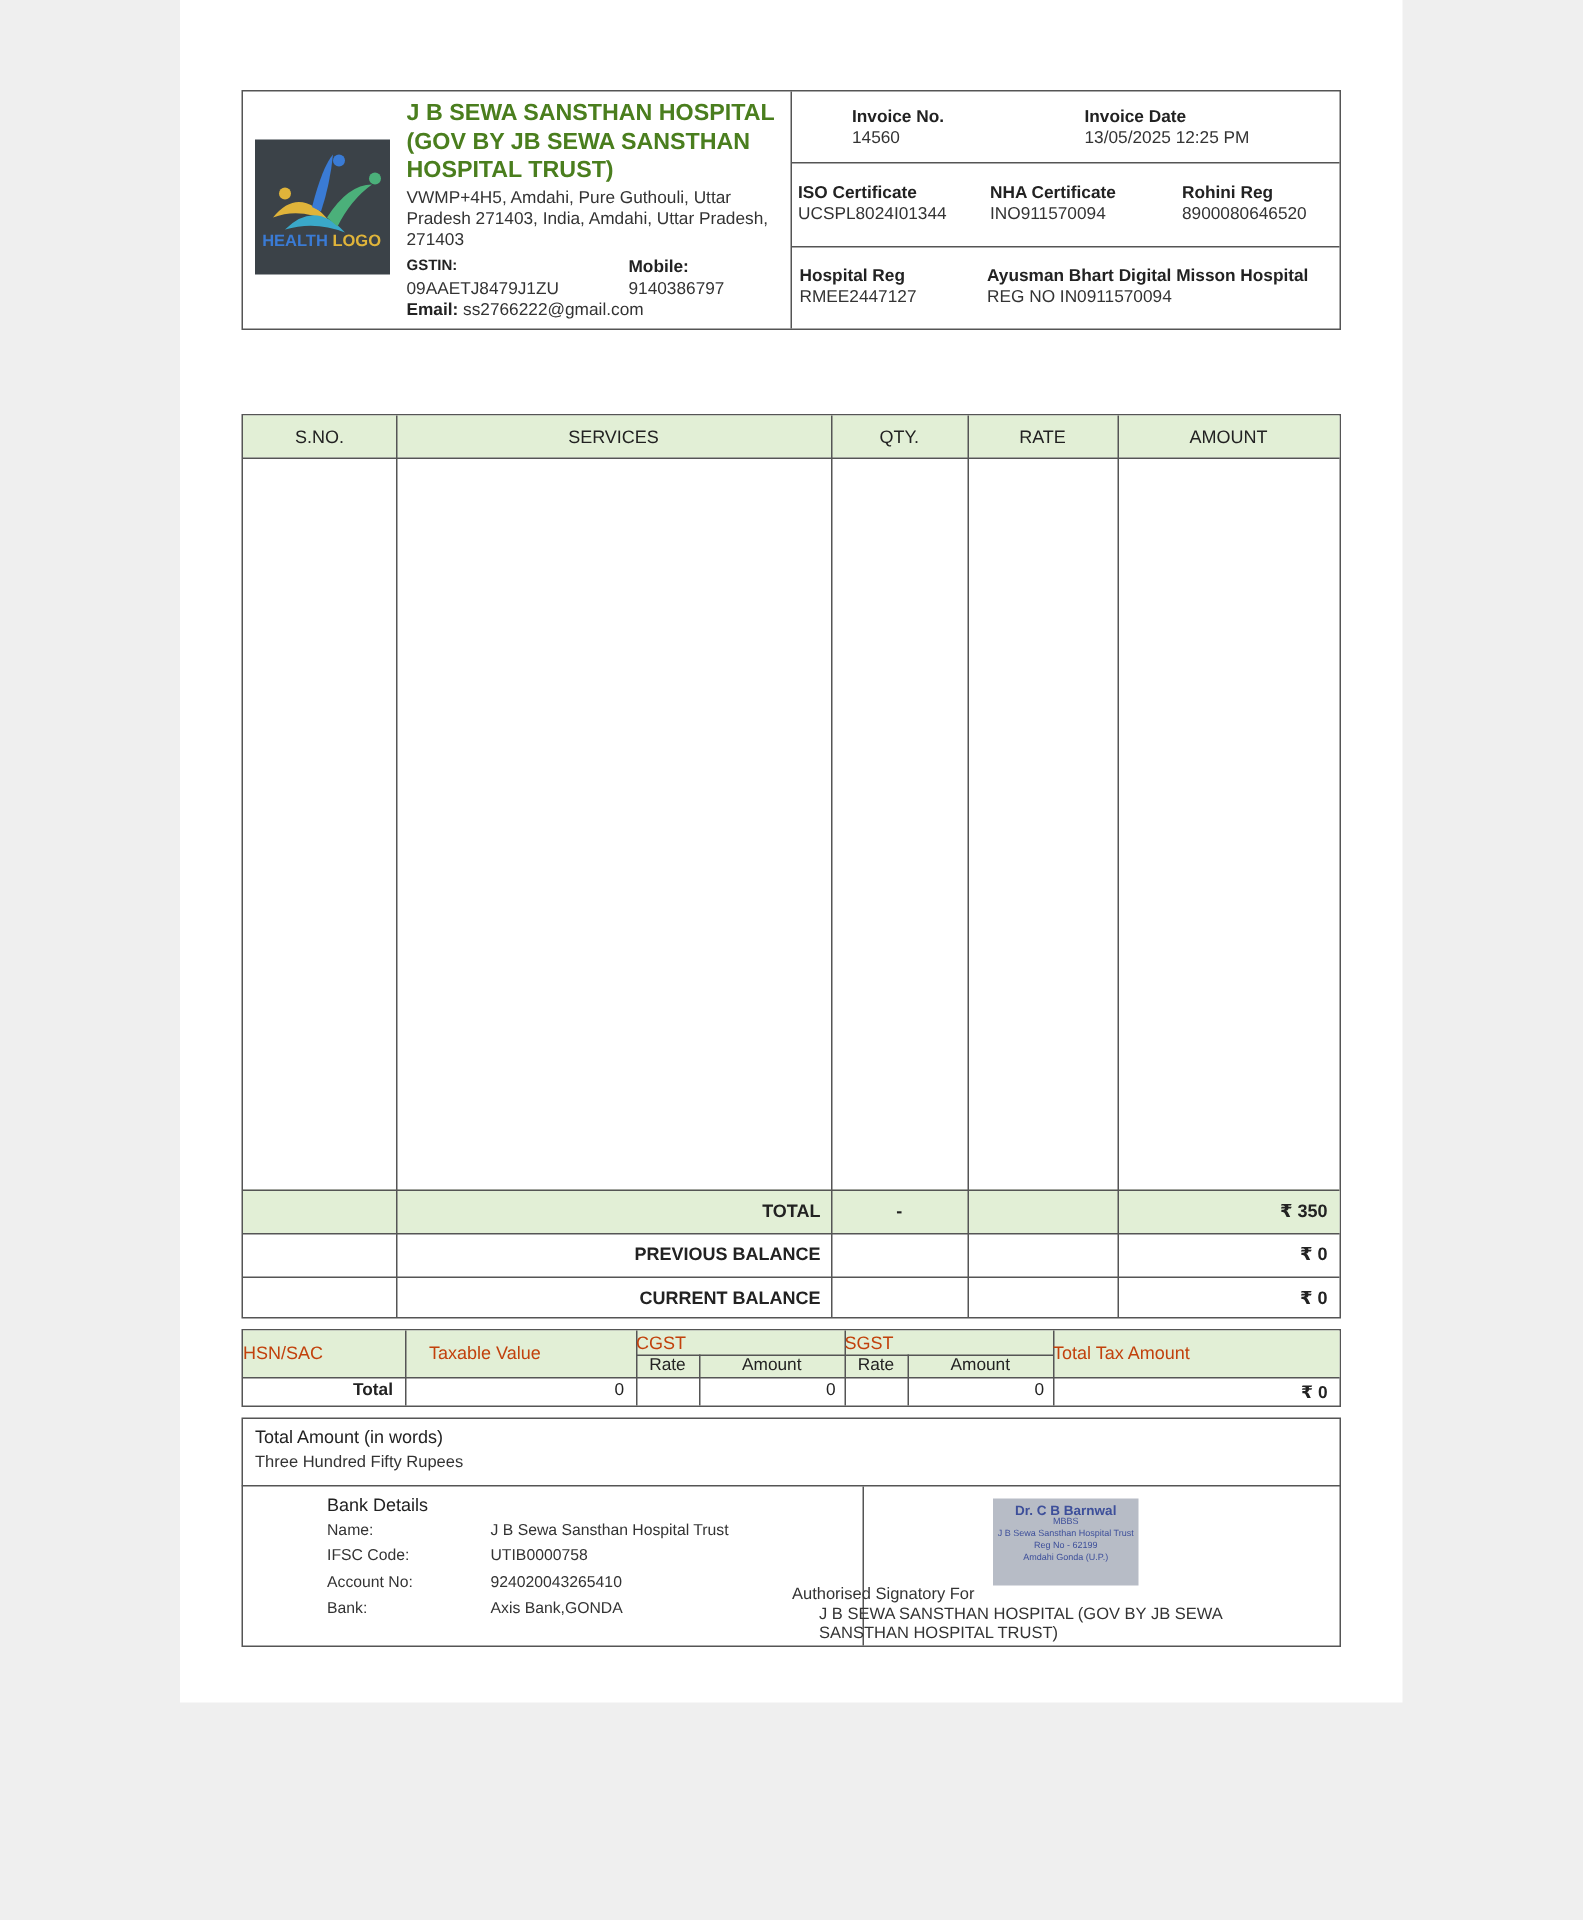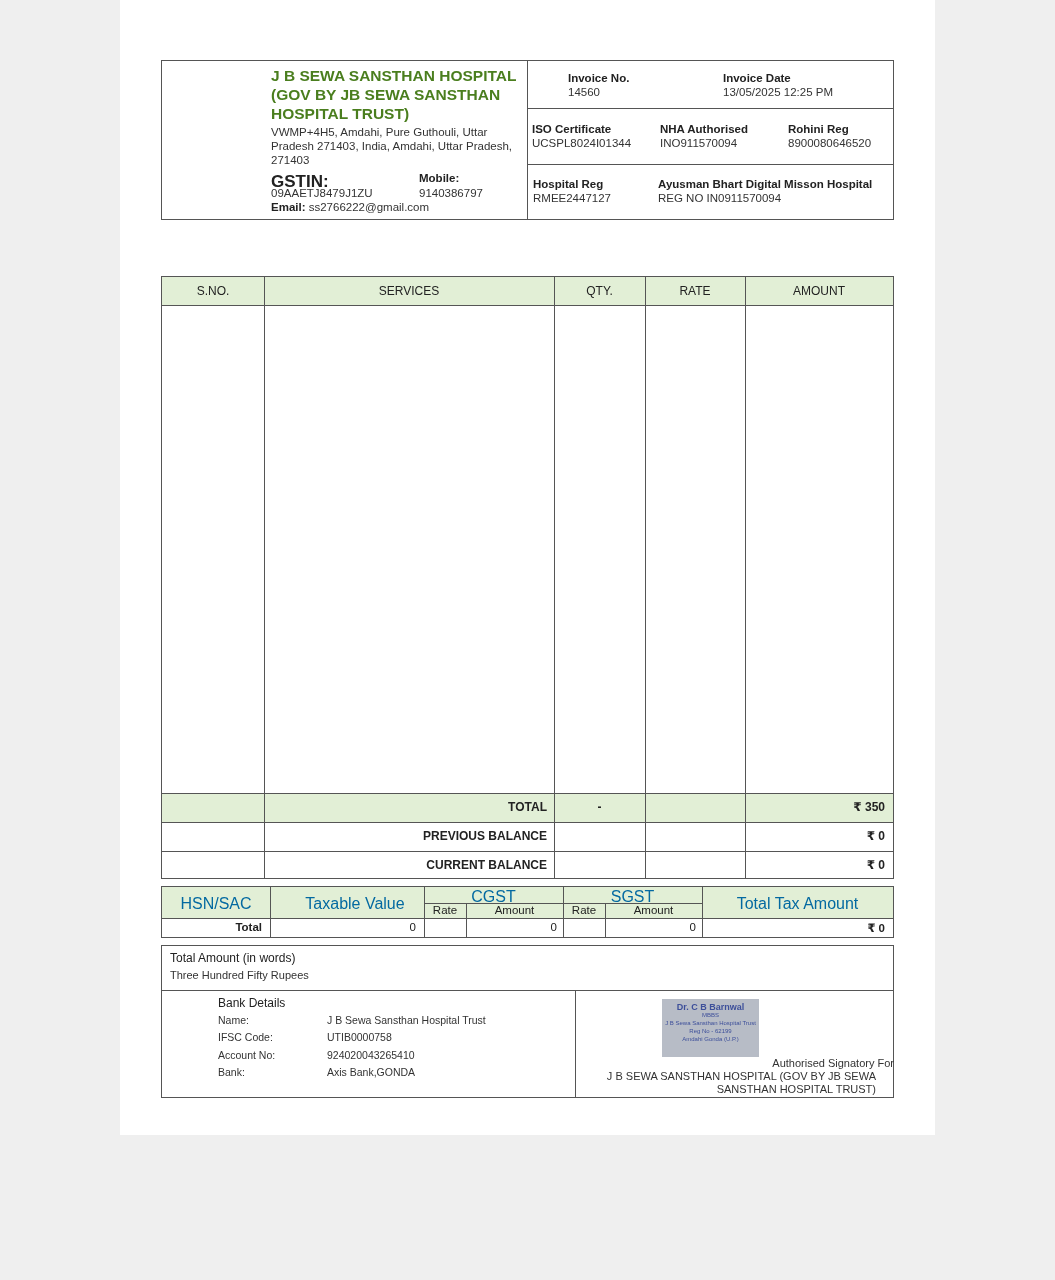--- a/index.html
+++ b/index.html
@@ -27,21 +27,21 @@
   .header { left: 41px; top: 60px; width: 733px; height: 160px; }
   .hdr-left { position: absolute; left: 0; top: 0; width: 366px; height: 158px; border-right: 1px solid #555; }
   .logo {
     position: absolute; left: 8px; top: 32px; width: 90px; height: 90px;
     background: #3b4248; overflow: hidden;
   }
   .logo-text { position: absolute; left: 0; bottom: 16px; width: 100%; font-size: 11px; font-weight: bold; text-align: right; padding-right: 6px; color: #e0b43a; }
   .logo-text span { color: #3a7bd5; }
   .hosp-name { position: absolute; left: 109px; top: 5px; width: 255px; font-size: 15.5px; font-weight: bold; color: #4a7e1e; line-height: 19px; }
   .hosp-addr { position: absolute; left: 109px; top: 64px; width: 250px; font-size: 11.5px; line-height: 14px; color: #333; }
-  .gst-label { position: absolute; left: 109px; top: 111px; font-size: 17px; font-weight: bold; color: #222; }
+  .gst-label { position: absolute; left: 109px; top: 111px; font-size: 10px; font-weight: bold; color: #222; }
   .gst-val { position: absolute; left: 109px; top: 126px; font-size: 11.5px; color: #333; }
   .mob-label { position: absolute; left: 257px; top: 111px; font-size: 11.5px; font-weight: bold; color: #222; }
   .mob-val { position: absolute; left: 257px; top: 126px; font-size: 11.5px; color: #333; }
   .email { position: absolute; left: 109px; top: 140px; font-size: 11.5px; color: #333; }
   .email b { color: #222; }
 
   .hdr-right { position: absolute; left: 366px; top: 0; width: 365px; height: 158px; }
   .hr-row { position: absolute; left: 0; width: 365px; border-bottom: 1px solid #555; }
   .cell { position: absolute; font-size: 11.5px; line-height: 14px; }
   .cell .lbl { font-weight: bold; color: #222; }
@@ -52,48 +52,60 @@
   .billto .name { position: absolute; left: 8px; top: 25px; font-size: 12px; font-weight: bold; color: #222; }
 
   .items { left: 41px; top: 276px; width: 733px; height: 603px; }
   .col-line { position: absolute; top: 0; bottom: 0; border-left: 1px solid #555; }
   .row-line { position: absolute; left: 0; right: 0; border-top: 1px solid #555; }
   .green { position: absolute; left: 0; right: 0; background: #e2efd6; }
   .th { position: absolute; font-size: 12px; color: #222; text-align: center; }
   .tr-txt { position: absolute; font-size: 12px; font-weight: bold; color: #222; text-align: right; }
 
   .tax { left: 41px; top: 886px; width: 733px; height: 52px; }
-  .tax .t { position: absolute; font-size: 16px; color: #0369a1; text-align: center; }
+  .tax .t { position: absolute; font-size: 12px; color: #c2410c; }
   .tax .s { position: absolute; font-size: 11.5px; color: #222; text-align: center; }
   .tax .n { position: absolute; font-size: 11.5px; color: #222; text-align: right; }
 
   .words { left: 41px; top: 945px; width: 733px; height: 46px; padding-left: 42px; }
   .words .lbl { position: absolute; left: 8px; top: 5px; font-size: 12px; color: #222; }
   .words .val { position: absolute; left: 8px; top: 23px; font-size: 11px; color: #333; }
 
   .bank { left: 41px; top: 990px; width: 733px; height: 108px; }
   .bank-left { position: absolute; left: 0; top: 0; width: 366px; height: 106px; border-right: 1px solid #555; margin-left: 48px; }
   .bank-left .head { position: absolute; left: 8px; top: 5px; font-size: 12px; color: #222; }
   .bk-lbl { position: absolute; left: 8px; font-size: 10.5px; color: #333; }
   .bk-val { position: absolute; left: 117px; font-size: 10.5px; color: #333; }
   .sign-img {
     position: absolute; left: 134px; top: 8px; width: 97px; height: 58px;
     background: #b7bcc6; font-size: 6px; color: #3d4f9a; text-align: center; line-height: 8px; padding-top: 4px;
   }
   .sign-img .big { font-size: 9px; font-weight: bold; }
-  .auth { position: absolute; left: 0; top: 66px; width: 366px; text-align: right; font-size: 11px; color: #333; line-height: 13px; }
+  .auth { position: absolute; left: 0; top: 66px; width: 366px; text-align: left; font-size: 11px; color: #333; line-height: 13px; }
 </style>
 </head>
 <body>
 
 <div class="page">
 
 
   <div class="box header">
     <div class="hdr-left">
+      <div class="logo">
+        <svg width="90" height="90" viewBox="0 0 90 90">
+          <path d="M12 52 Q30 30 50 55 Q30 45 12 52Z" fill="#e0b43a"></path>
+          <path d="M20 60 Q40 40 60 62 Q40 54 20 60Z" fill="#3aa8c9"></path>
+          <path d="M38 45 Q45 18 52 10 Q50 30 44 48Z" fill="#3a7bd5"></path>
+          <path d="M48 52 Q62 30 78 30 Q64 40 55 58Z" fill="#4bb07a"></path>
+          <circle cx="20" cy="36" r="4" fill="#e0b43a"></circle>
+          <circle cx="56" cy="14" r="4" fill="#3a7bd5"></circle>
+          <circle cx="80" cy="26" r="4" fill="#4bb07a"></circle>
+        </svg>
+        <div class="logo-text"><span>HEALTH</span> <b>LOGO</b></div>
+      </div>
       <div class="hosp-name">J B SEWA SANSTHAN HOSPITAL (GOV BY JB SEWA SANSTHAN HOSPITAL TRUST)</div>
       <div class="hosp-addr">VWMP+4H5, Amdahi, Pure Guthouli, Uttar Pradesh 271403, India, Amdahi, Uttar Pradesh, 271403</div>
       <div class="gst-label">GSTIN:</div>
       <div class="gst-val">09AAETJ8479J1ZU</div>
       <div class="mob-label">Mobile:</div>
       <div class="mob-val">9140386797</div>
       <div class="email"><b>Email:</b> <span>ss2766222@gmail.com</span></div>
     </div>
 
     <div class="hdr-right">
@@ -106,21 +118,21 @@
           <div class="lbl">Invoice Date</div>
           <div class="val">13/05/2025 12:25 PM</div>
         </div>
       </div>
       <div class="hr-row" style="top:48px;height:56px;">
         <div class="cell" style="left:4px;top:13px;width:110px;">
           <div class="lbl">ISO Certificate</div>
           <div class="val">UCSPL8024I01344</div>
         </div>
         <div class="cell" style="left:132px;top:13px;width:115px;">
-          <div class="lbl">NHA Authorised</div>
+          <div class="lbl">NHA Certificate</div>
           <div class="val">INO911570094</div>
         </div>
         <div class="cell" style="left:260px;top:13px;width:105px;">
           <div class="lbl">Rohini Reg</div>
           <div class="val">8900080646520</div>
         </div>
       </div>
       <div class="cell" style="left:5px;top:116px;width:86px;">
         <div class="lbl">Hospital Reg</div>
         <div class="val">RMEE2447127</div>

